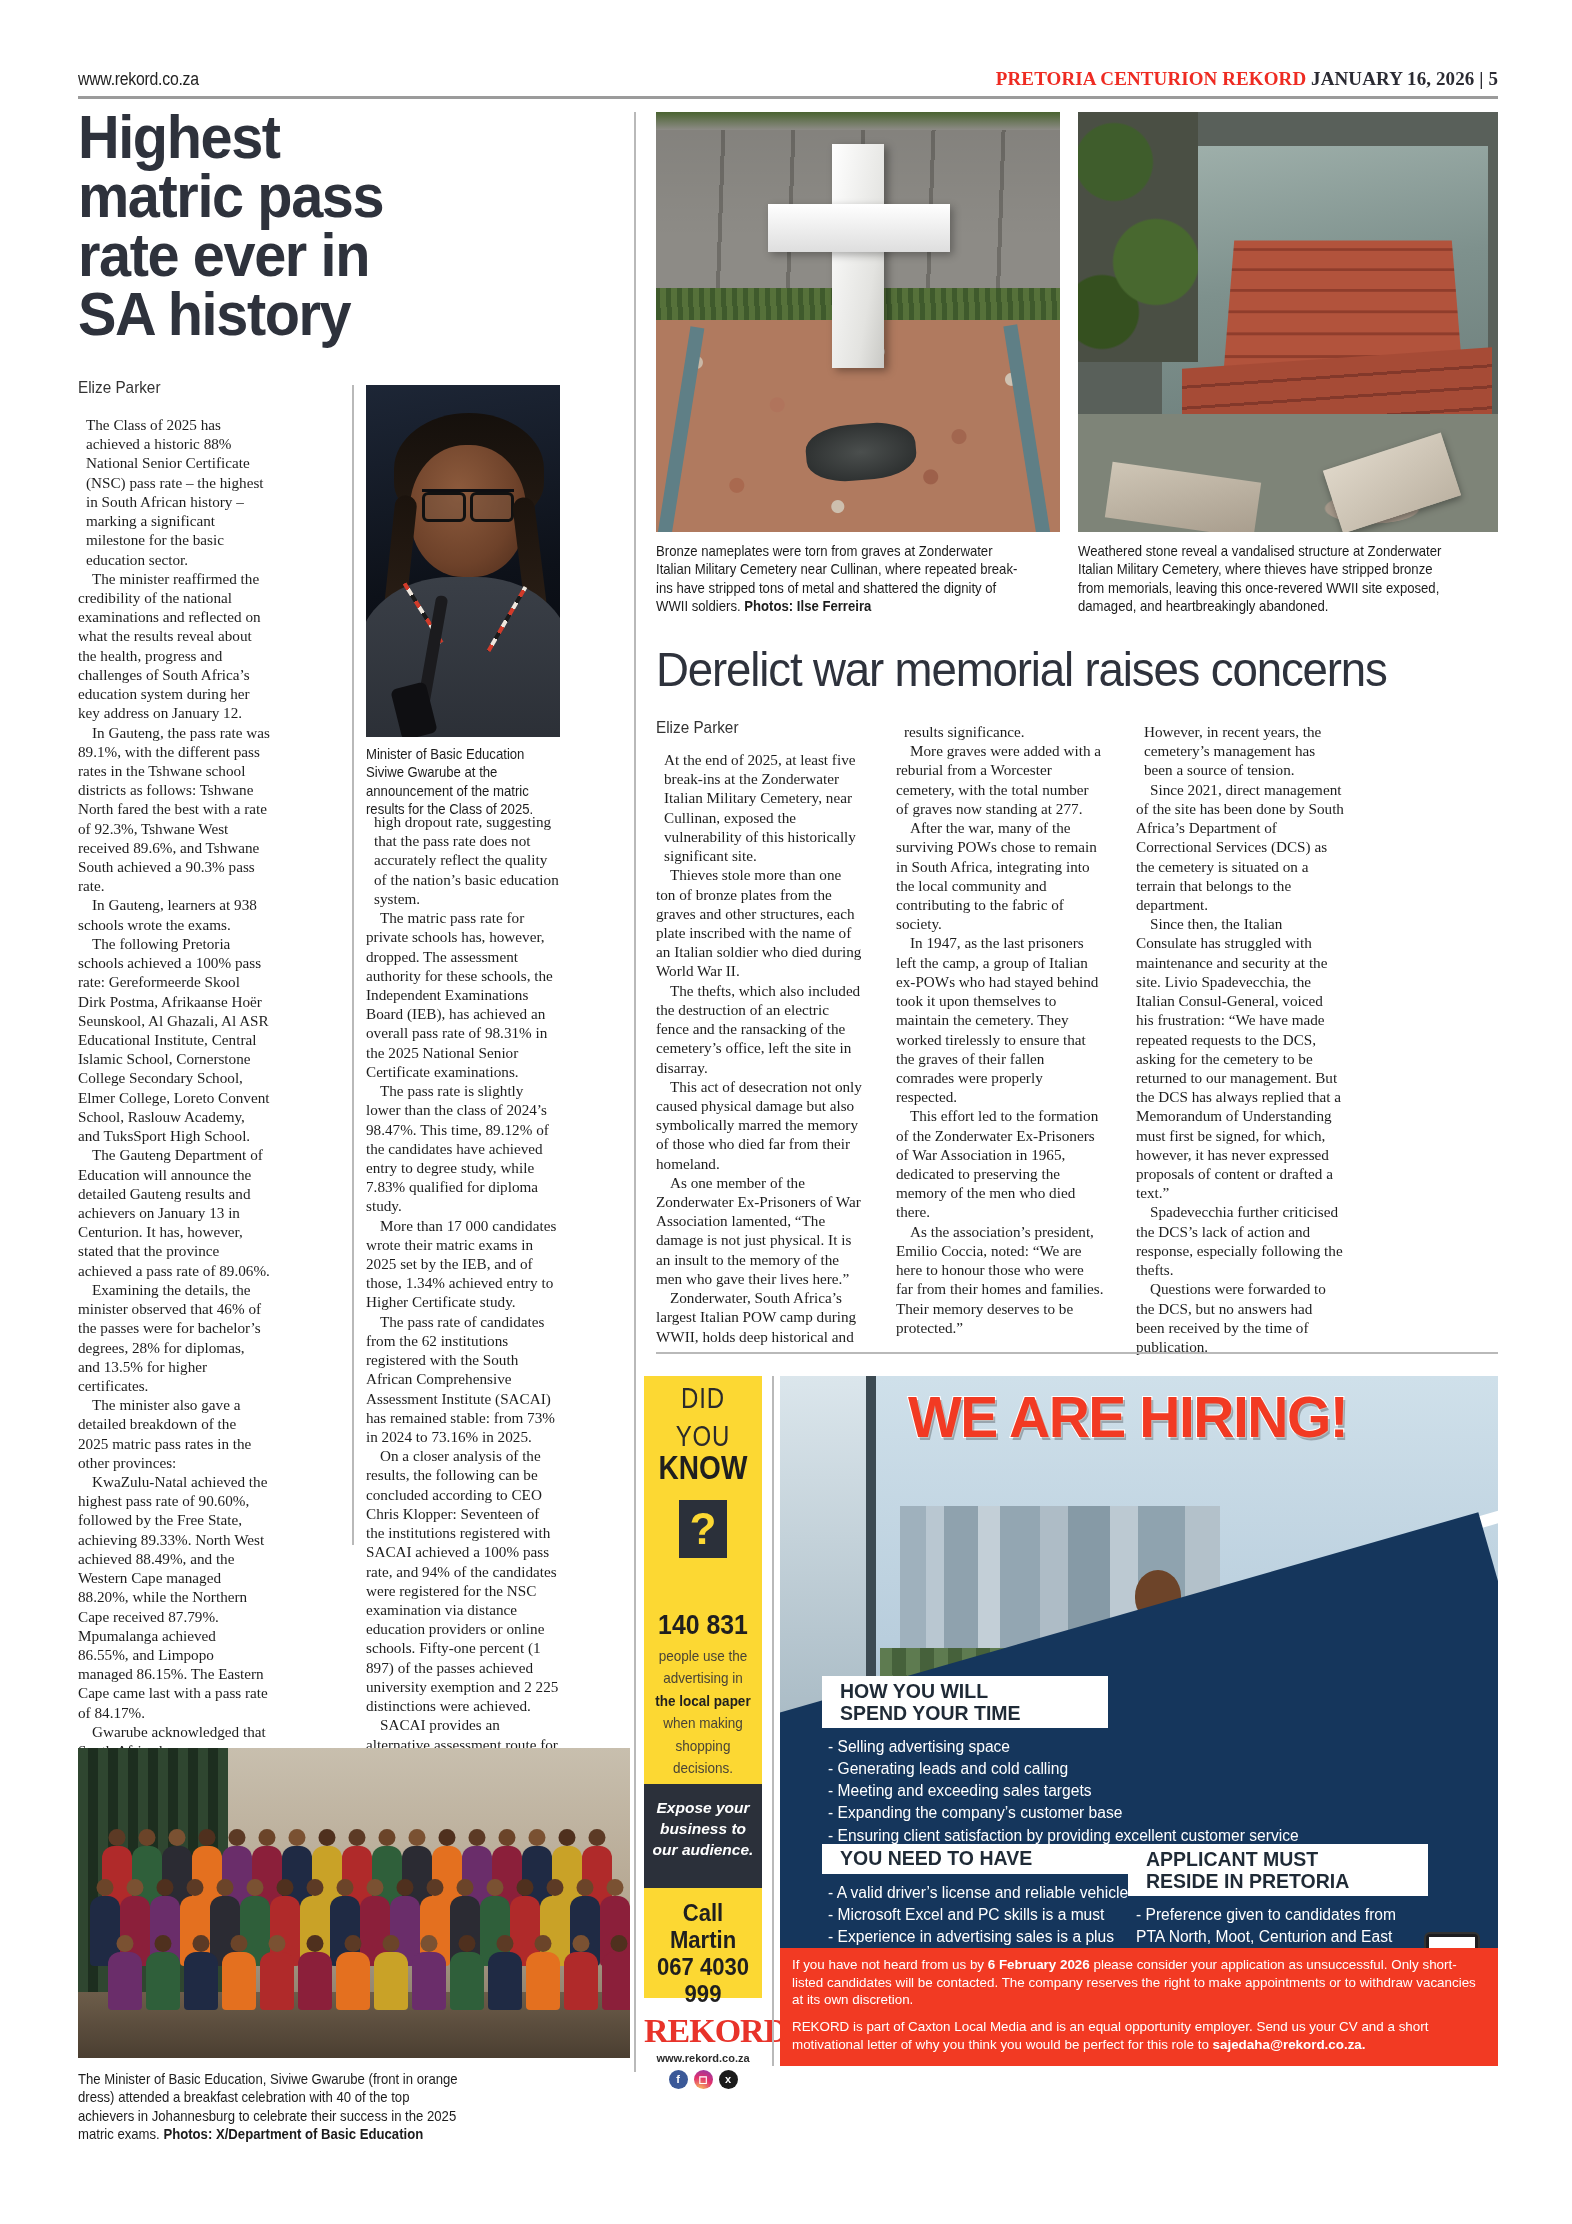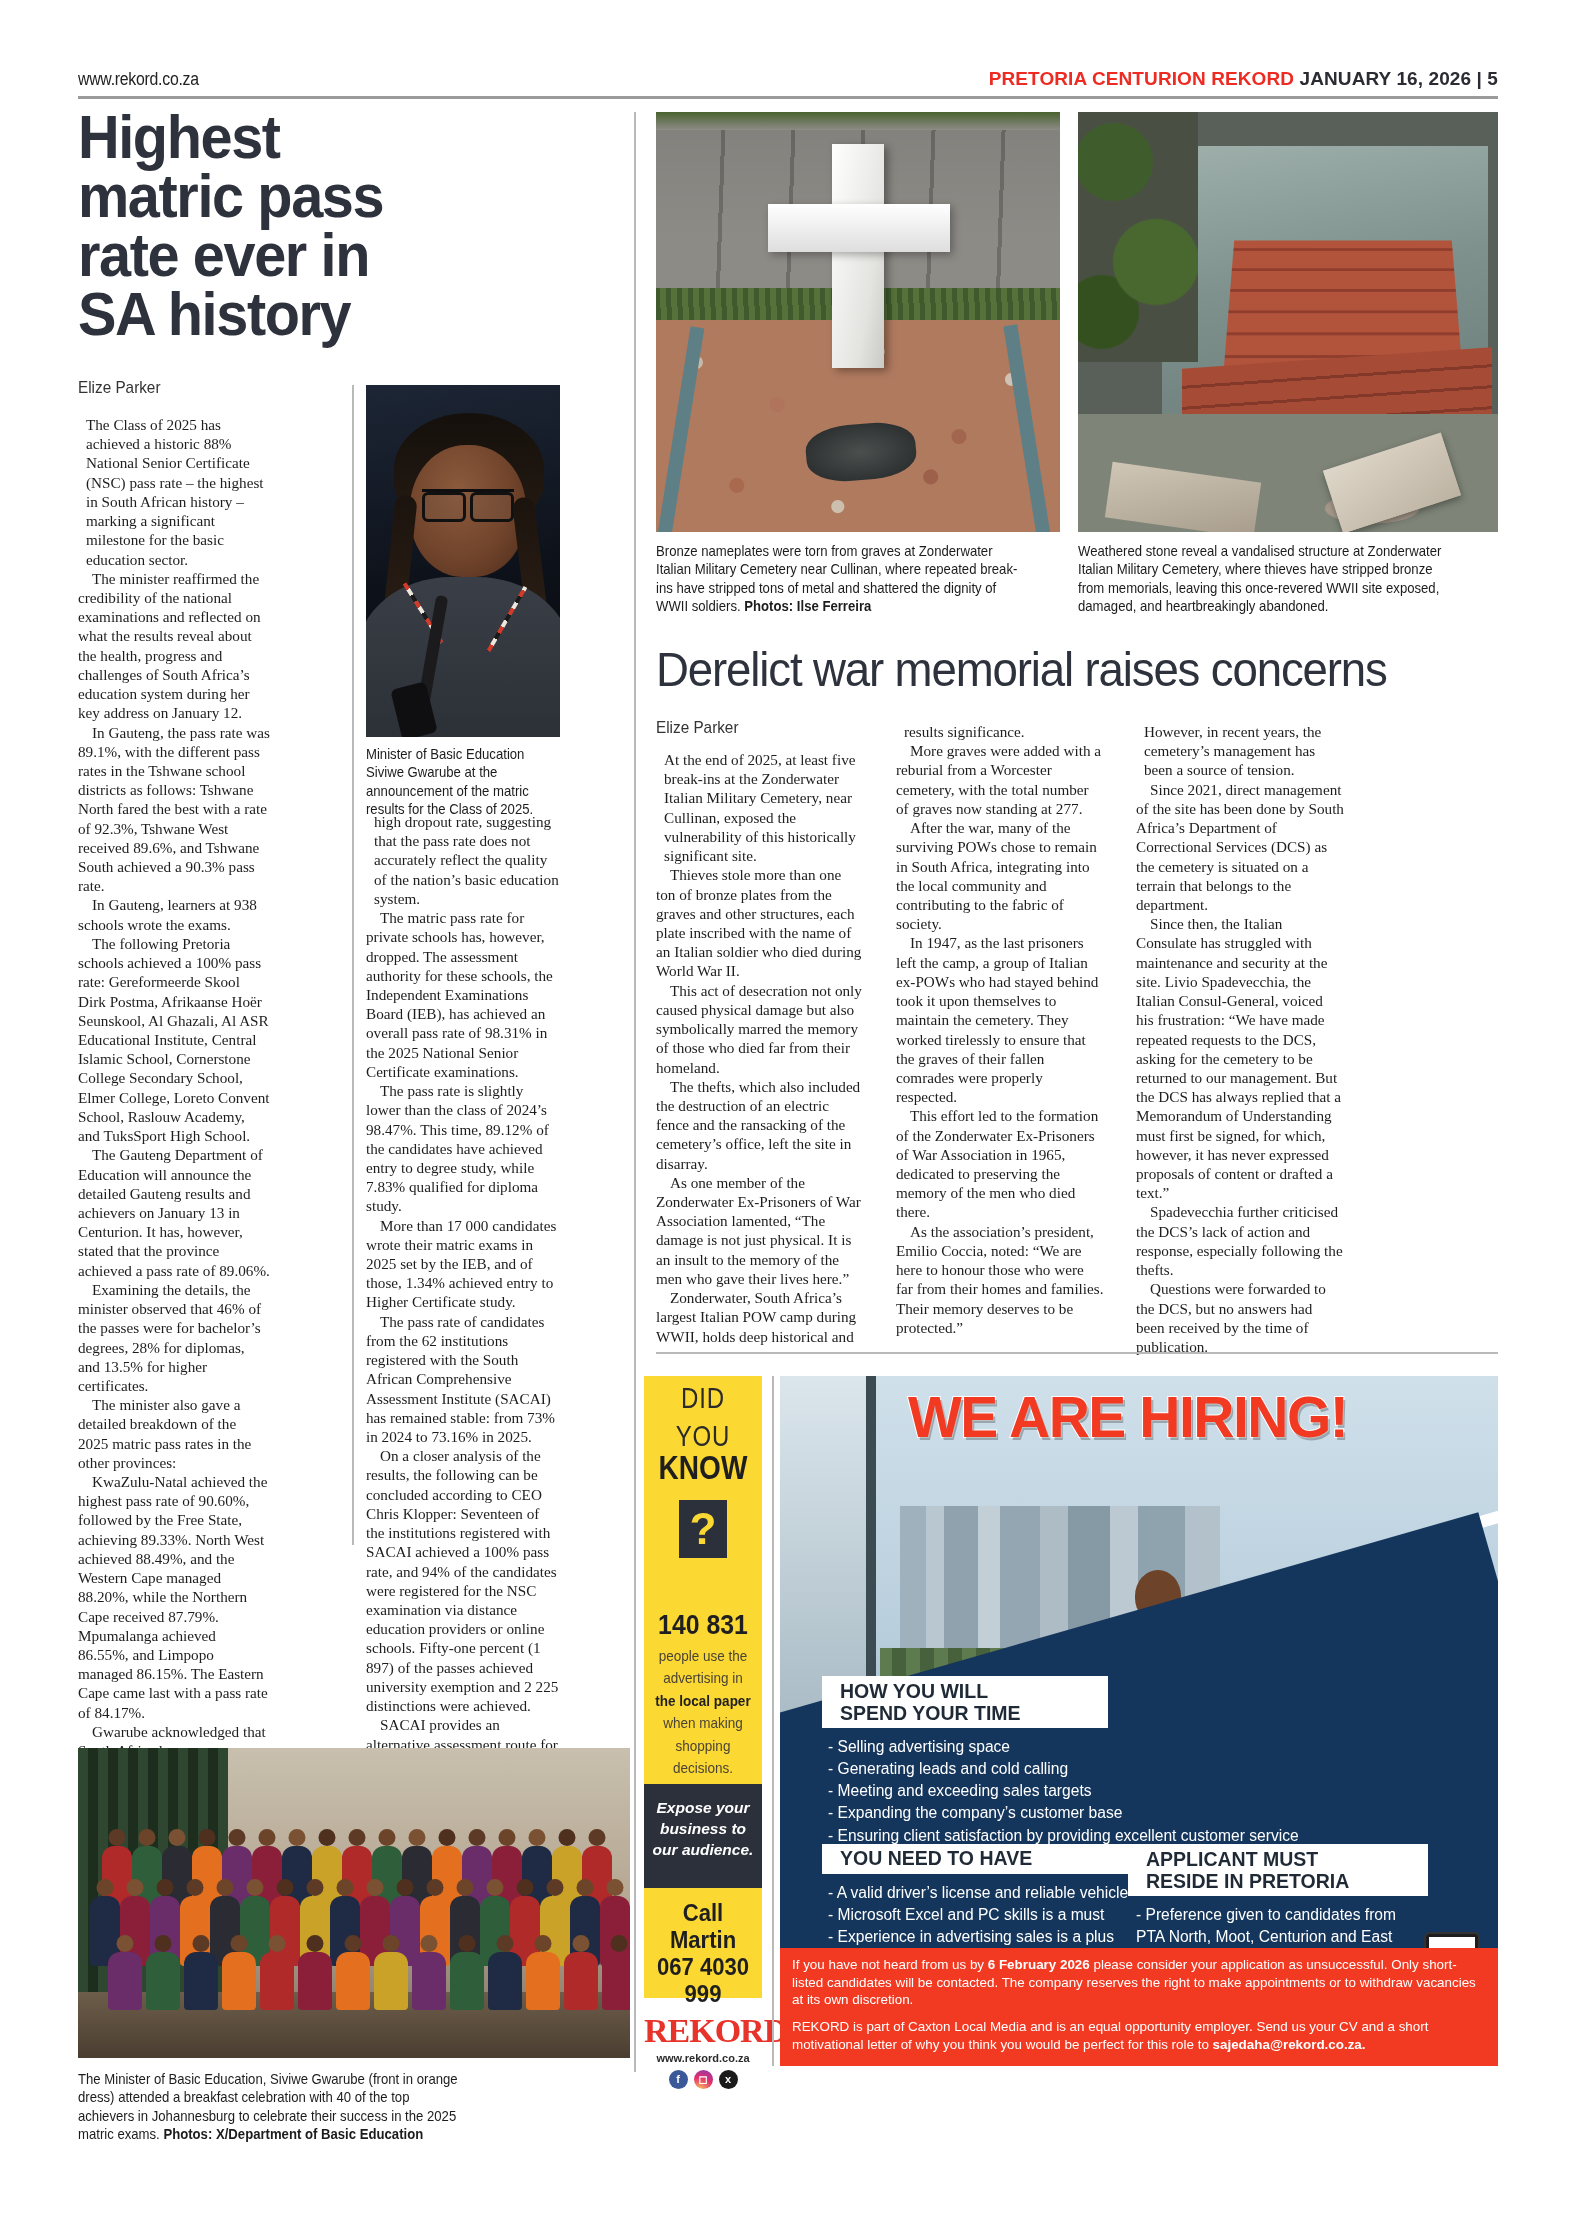--- a/index.html
+++ b/index.html
@@ -18,21 +18,21 @@
   .masthead {
     position:absolute; left:78px; top:60px; width:1420px; height:30px;
     display:flex; align-items:flex-end; justify-content:space-between;
   }
   .mast-url {
     font-family:"Liberation Sans", sans-serif;
     font-size:18px; color:#232323; letter-spacing:-0.3px;
     transform:scaleX(0.88); transform-origin:left bottom;
   }
   .mast-right {
-    font-family:Liberation Sans, sans-serif;
+    font-family:Liberation Serif, serif;
     font-size:19px; font-weight:bold; color:#2b2b33;
     letter-spacing:0.1px; white-space:nowrap;
   }
   .mast-right .brand { color:#ee2b22; }
   .mast-rule {
     position:absolute; left:78px; top:96px; width:1420px; height:3px; background:#9b9b9b;
   }
 
   
   .headline {
@@ -540,22 +540,22 @@
     <b>Photos: Ilse Ferreira</b>
   </div>
   <div class="cap" id="cap-right">Weathered stone reveal a vandalised structure at Zonderwater Italian Military Cemetery, where thieves have stripped bronze from memorials, leaving this once-revered WWII site exposed, damaged, and heartbreakingly abandoned.</div>
 
   <div class="headline2">Derelict war memorial raises concerns</div>
   <div class="byline2">Elize Parker</div>
 
   <div class="col" id="a2-colA">
       <p class="first">At the end of 2025, at least five break-ins at the Zonderwater Italian Military Cemetery, near Cullinan, exposed the vulnerability of this historically significant site.</p>
       <p>Thieves stole more than one ton of bronze plates from the graves and other structures, each plate inscribed with the name of an Italian soldier who died during World War II.</p>
+      <p>The thefts, which also included the destruction of an electric fence and the ransacking of the cemetery’s office, left the site in disarray.</p>
       <p>This act of desecration not only caused physical damage but also symbolically marred the memory of those who died far from their homeland.</p>
-      <p>The thefts, which also included the destruction of an electric fence and the ransacking of the cemetery’s office, left the site in disarray.</p>
       <p>As one member of the Zonderwater Ex-Prisoners of War Association lamented, “The damage is not just physical. It is an insult to the memory of the men who gave their lives here.”</p>
       <p>Zonderwater, South Africa’s largest Italian POW camp during WWII, holds deep historical and</p>
     </div>
   <div class="col" id="a2-colB">
       <p class="first">results significance.</p>
       <p>More graves were added with a reburial from a Worcester cemetery, with the total number of graves now standing at 277.</p>
       <p>After the war, many of the surviving POWs chose to remain in South Africa, integrating into the local community and contributing to the fabric of society.</p>
       <p>In 1947, as the last prisoners left the camp, a group of Italian ex-POWs who had stayed behind took it upon themselves to maintain the cemetery. They worked tirelessly to ensure that the graves of their fallen comrades were properly respected.</p>
       <p>This effort led to the formation of the Zonderwater Ex-Prisoners of War Association in 1965, dedicated to preserving the memory of the men who died there.</p>
       <p>As the association’s president, Emilio Coccia, noted: “We are here to honour those who were far from their homes and families. Their memory deserves to be protected.”</p>

